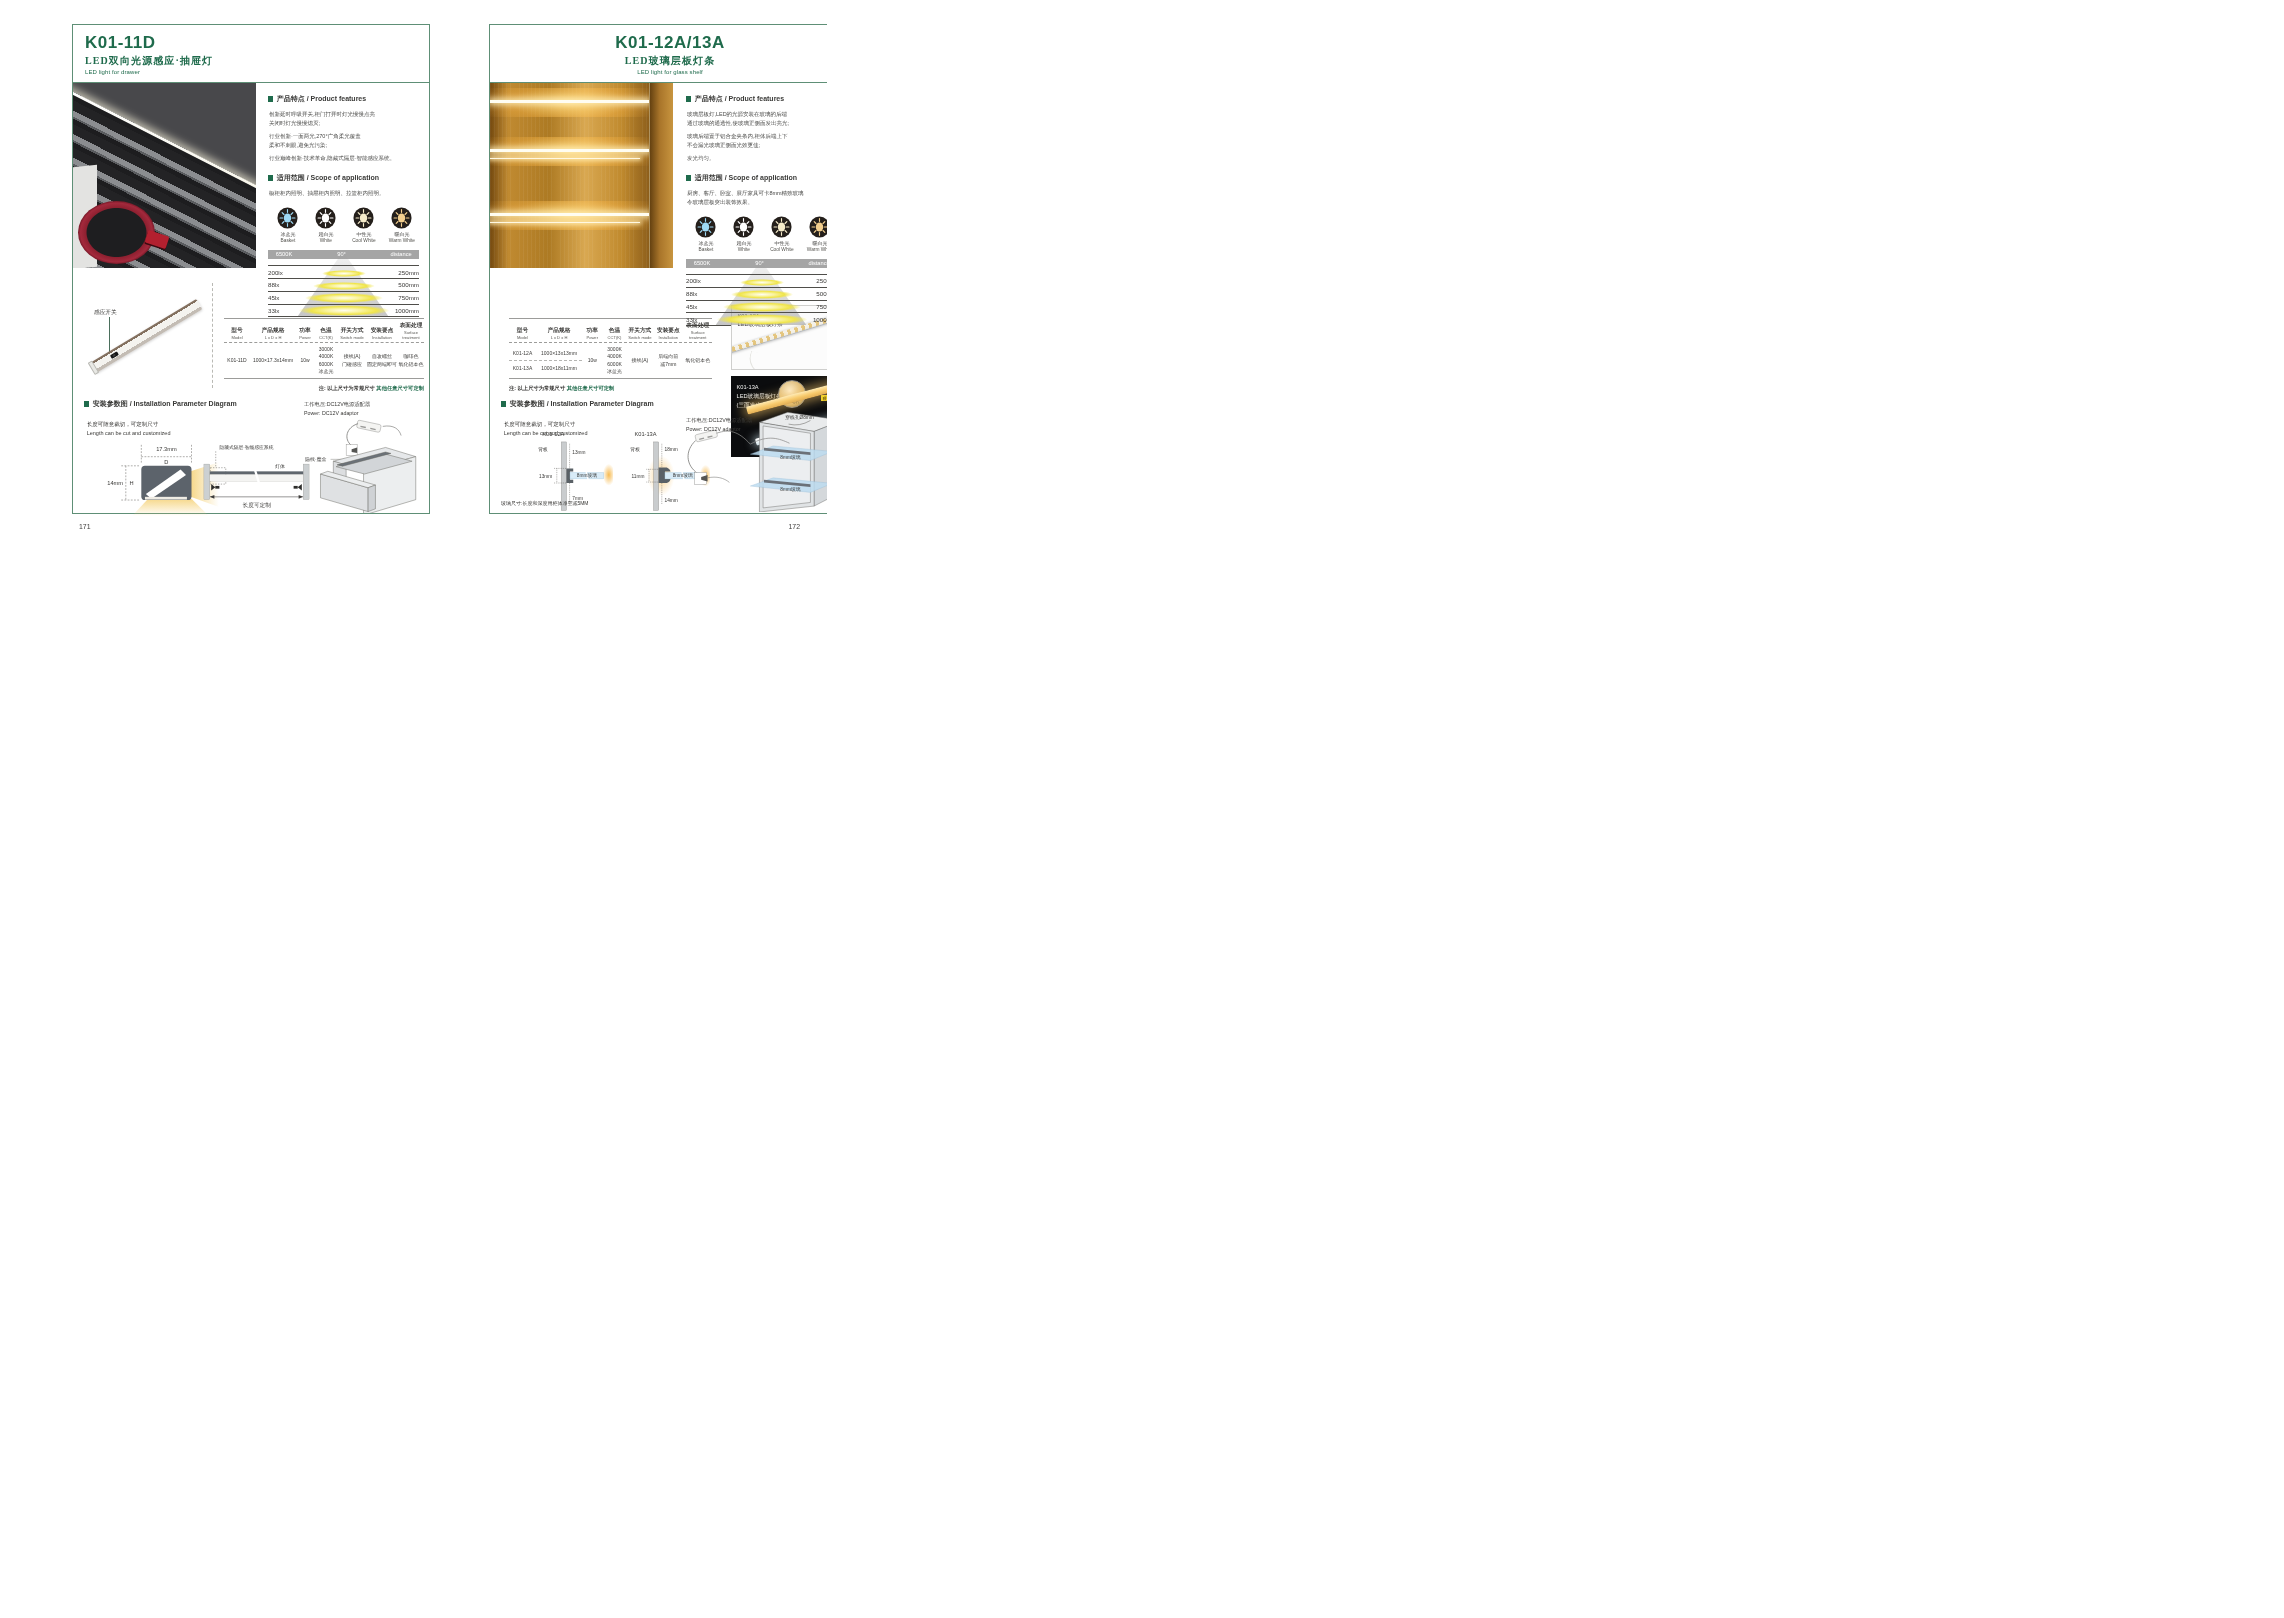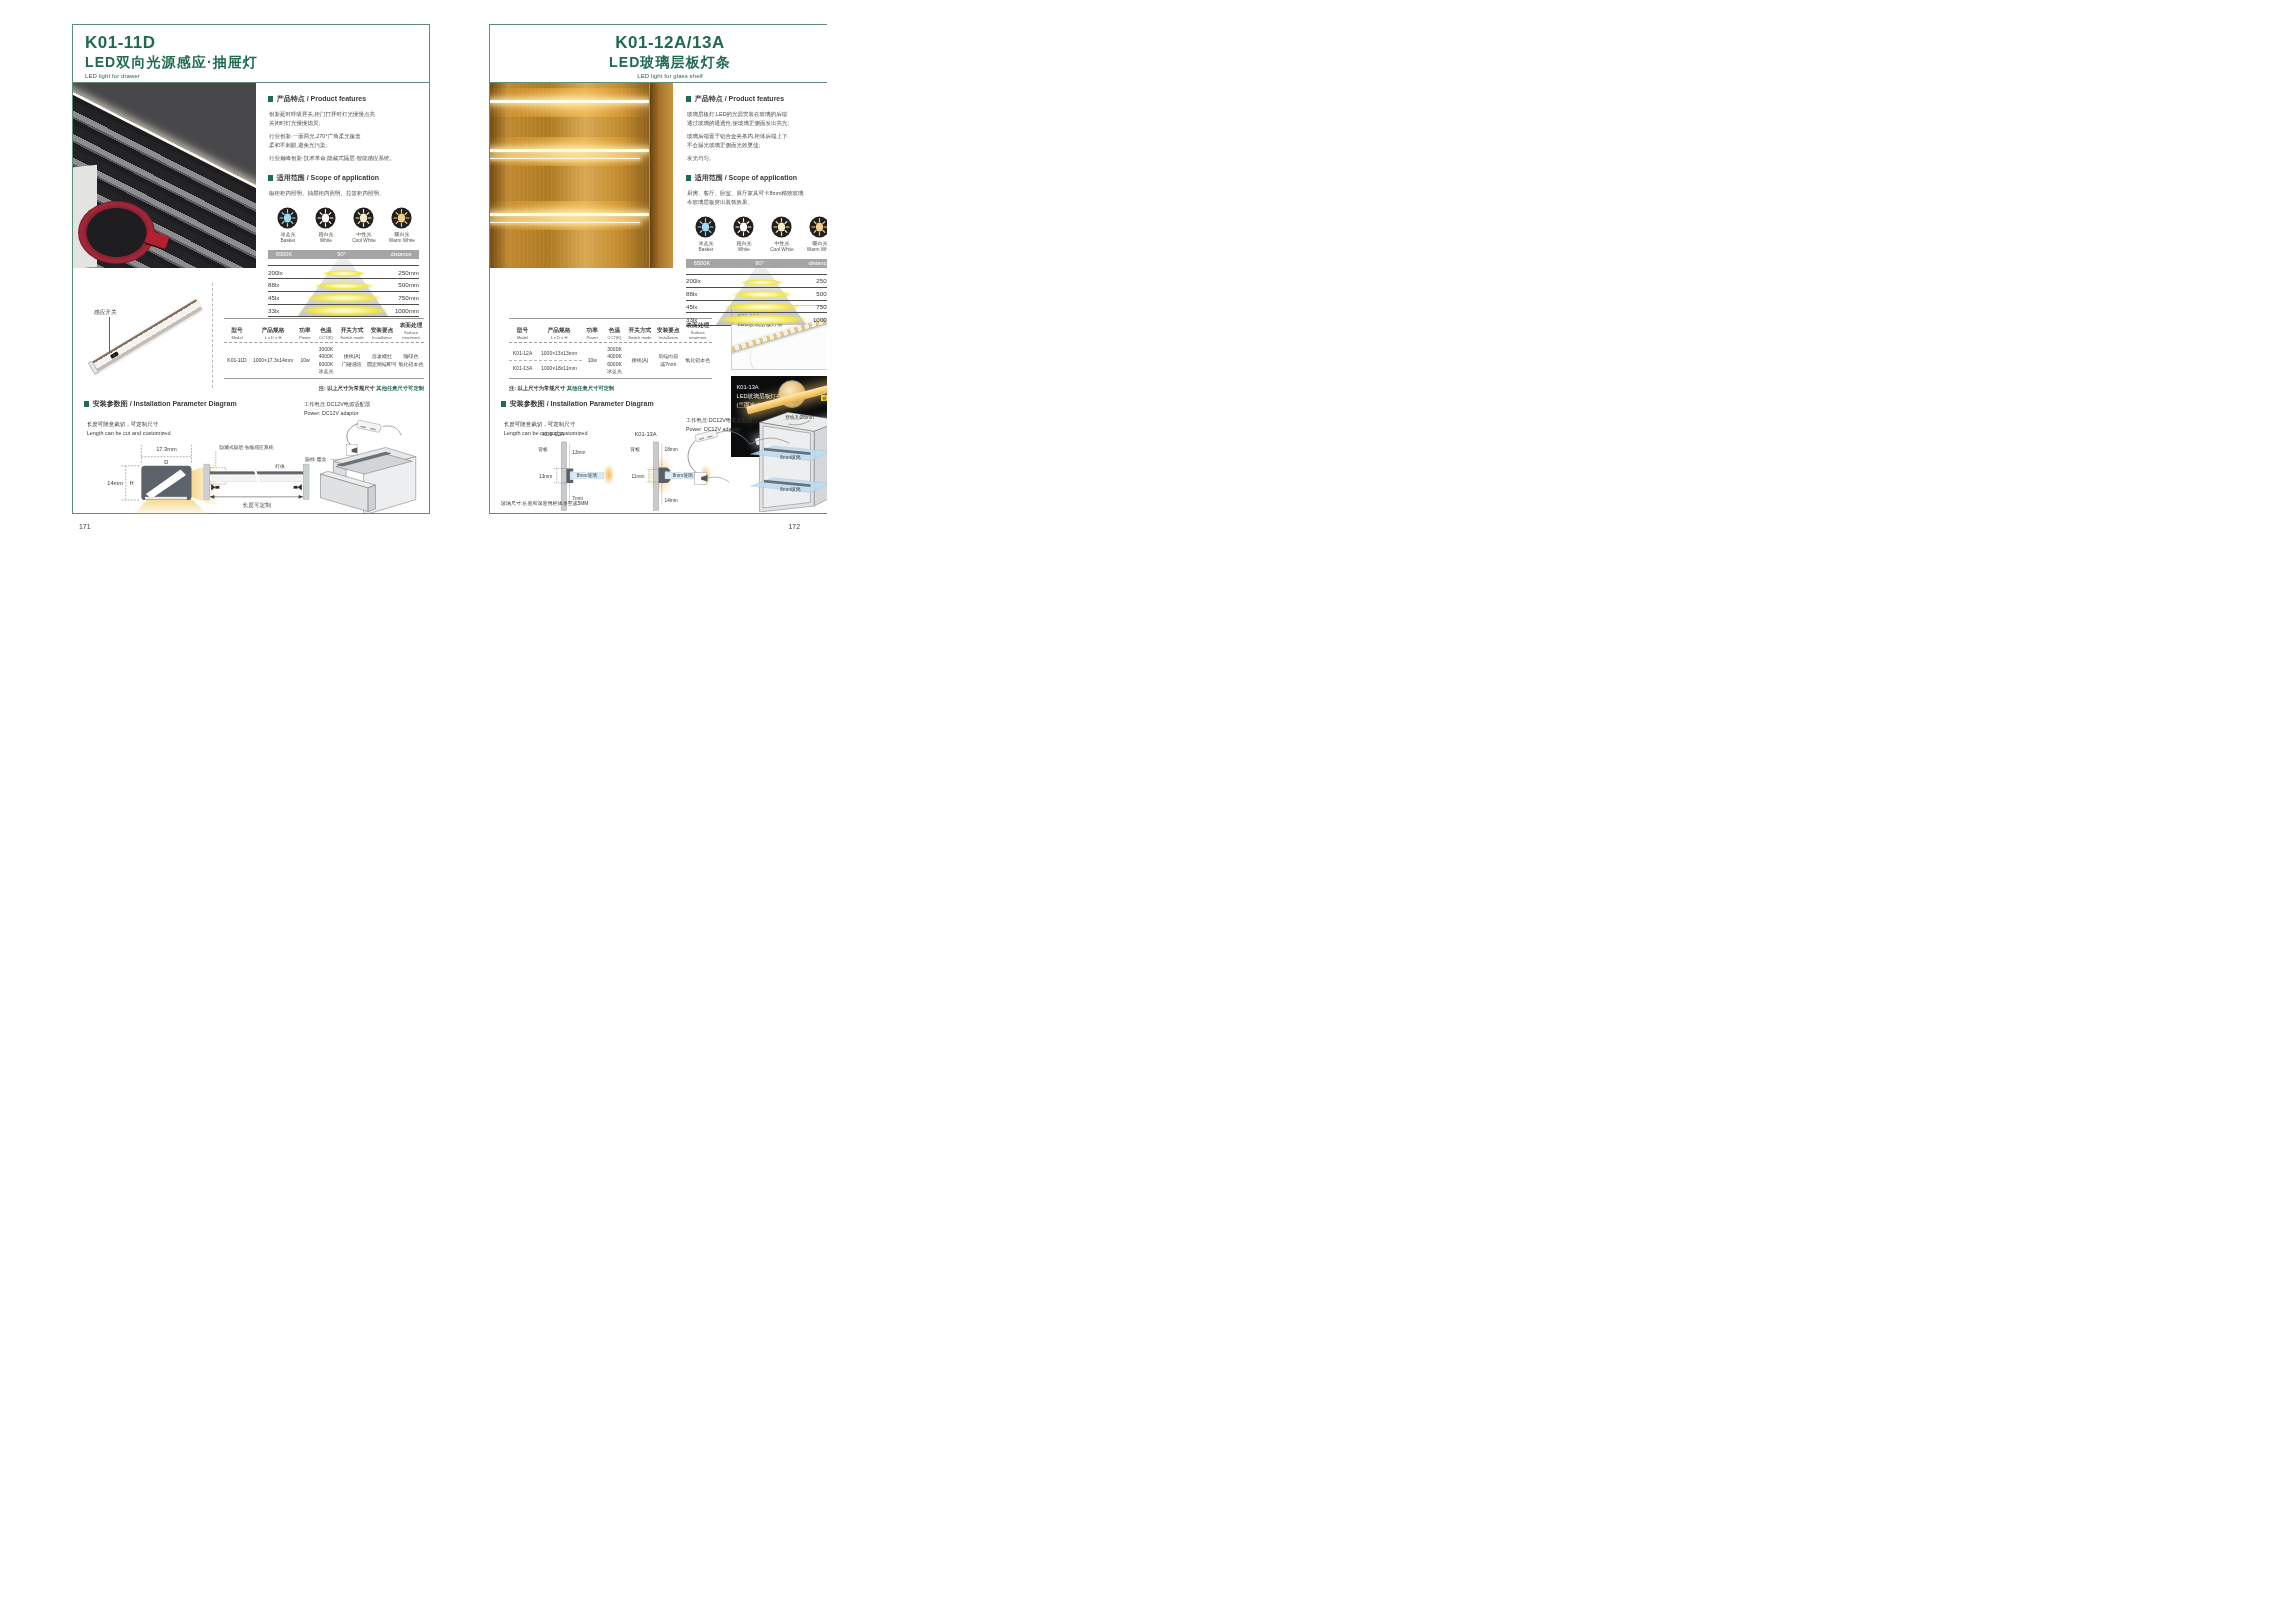--- a/index.html
+++ b/index.html
@@ -8,21 +8,21 @@
   .sheet { position:absolute; inset:0; background:#fff;margin-left:48px; }
 
   .page { position:absolute; top:24px; height:490px; background:#fff; border:0.5px solid #5e8f76; }
   #page-left { left:24px; width:358px; }
   #page-right { left:441px; width:362px; }
 
   
   .p-header { position:absolute; top:0; left:0; right:0; height:58px; border-bottom:0.5px solid #5e8f76; padding:9px 12px 0 12px; }
   .p-header.right { text-align:center; }
   .model-title { color:#1f6b4c; font-size:17px; font-weight:bold; letter-spacing:0.5px; line-height:1.05; }
-  .cn-title { color:#1f6b4c; font-size:14px; font-weight:bold; letter-spacing:1.1px; margin-top:1.8px; }
+  .cn-title { color:#1f6b4c; font-size:10px; font-weight:bold; letter-spacing:1.1px; margin-top:1.8px;font-family:Liberation Serif, serif; }
   .en-title { color:#1f6b4c; font-size:6px; margin-top:1.4px; letter-spacing:0.1px; }
 
   
   .photo { position:absolute; top:58px; left:0; width:183px; height:185px; overflow:hidden; }
   .photo-drawer { background:#323234; }
   .ph-rot { position:absolute; left:-35%; top:-25%; width:175%; height:175%; transform:rotate(27deg); }
   .ph-front { position:absolute; top:0; left:0; right:0; height:34%; background:#48484b; }
   .ph-led { position:absolute; top:34%; left:0; right:0; height:3.2px; background:linear-gradient(90deg,#ffffff,#f6f3e4); box-shadow:0 0 8.2px 2.7px rgba(255,250,225,.75); }
   .ph-tray { position:absolute; top:calc(34% + 3.2px); left:0; right:0; height:46%;
      background:repeating-linear-gradient(180deg,#1d1d1f 0 4.6px,#232325 4.6px 13.7px,#8b8d90 13.7px 19px,#5a5c5f 19px 21px); }

